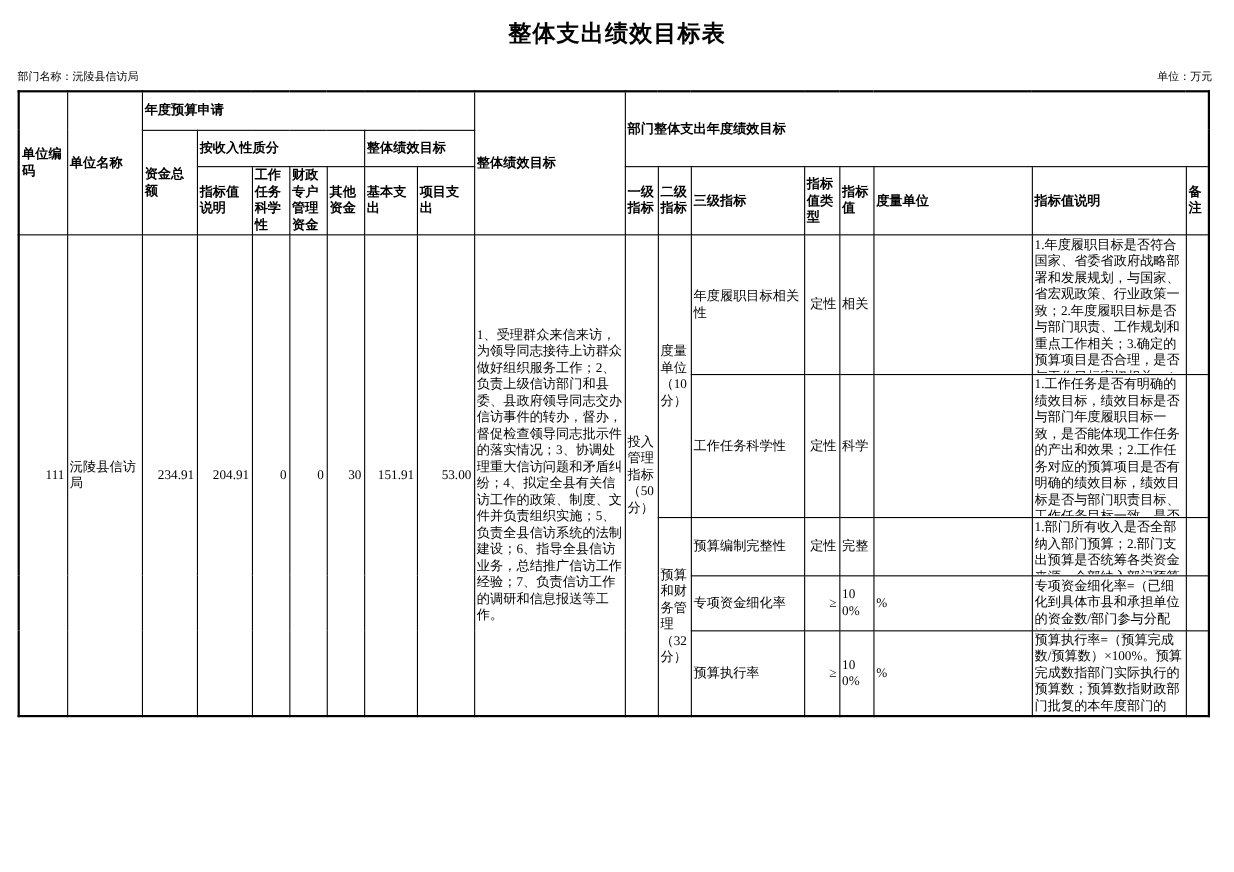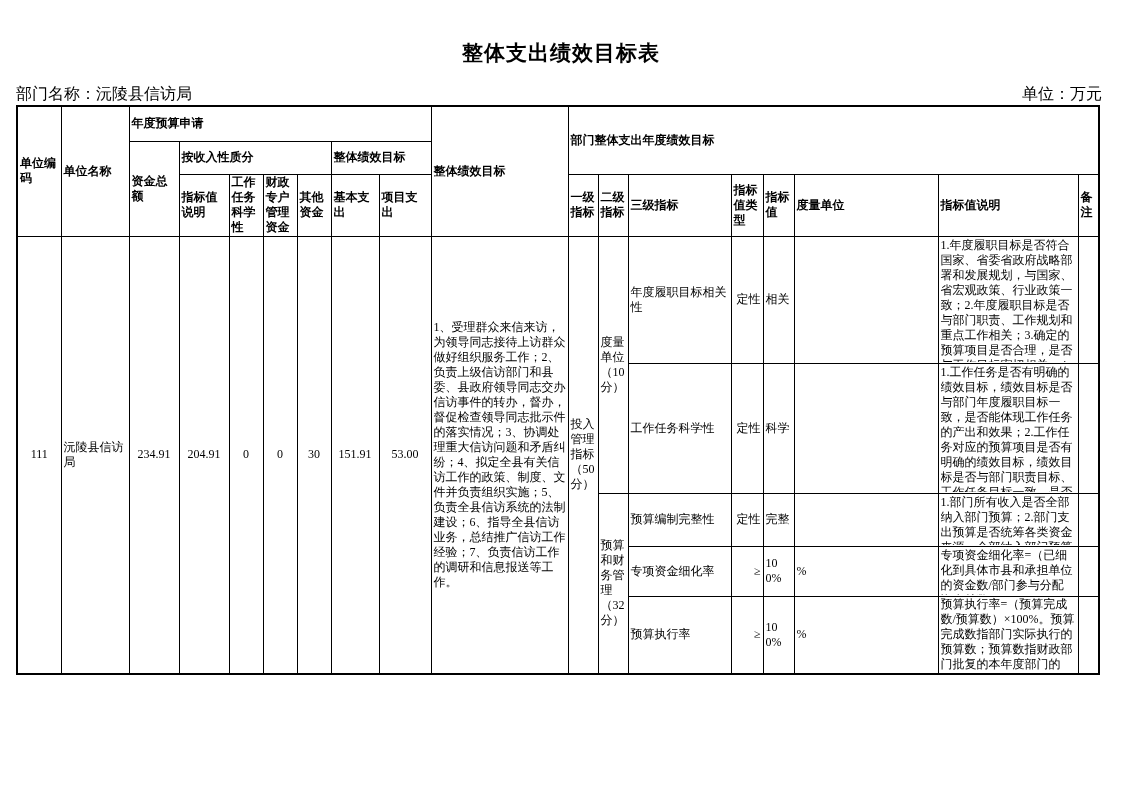--- a/index.html
+++ b/index.html
@@ -10,32 +10,32 @@
     font-family: "Liberation Serif", "DejaVu Serif", serif;
   }
   .page {
     position: relative;
     width: 1122px;
     height: 793px;
     background: #ffffff;
     overflow: hidden;
   }
   .doc-title {
-    padding-top: 39px;
+    padding-top: 16px;
     text-align: center;
     font-size: 21px;
     font-weight: bold;
     letter-spacing: 1px;
   }
   .meta-row {
     width: 1086px;
     margin: 20px auto 4px 16px;
     display: flex;
     justify-content: space-between;
-    font-size: 16px;
+    font-size: 10px;
     line-height: 14px;
   }
   table.perf {
     border-collapse: collapse;
     table-layout: fixed;
     width: 1082px;
     margin-left: 16px;
     border: 2px solid #000;
   }
   table.perf td {
@@ -46,22 +46,22 @@
     vertical-align: middle;
     overflow: hidden;
     word-break: break-all;
   }
   td.hd {
     font-weight: bold;
     text-align: left;
     padding: 0 1px;
   }
   td.hd-big { font-size: 14px; }
-  td.num  { text-align: center; padding-right: 4px; }
-  td.code { text-align: center; padding-left: 7px; margin-left: 20px; }
+  td.num  { text-align: right; padding-right: 4px; }
+  td.code { text-align: right; padding-left: 7px; margin-left: 20px; }
   td.txt  { text-align: left; }
   td.ctr  { text-align: right; }
   td.top  { vertical-align: top; }
   .clip {
     overflow: hidden;
     line-height: 15px;
     word-break: break-all;
   }
   .clip-r1 { height: 124px; }
   .clip-r2 { height: 127px; }

